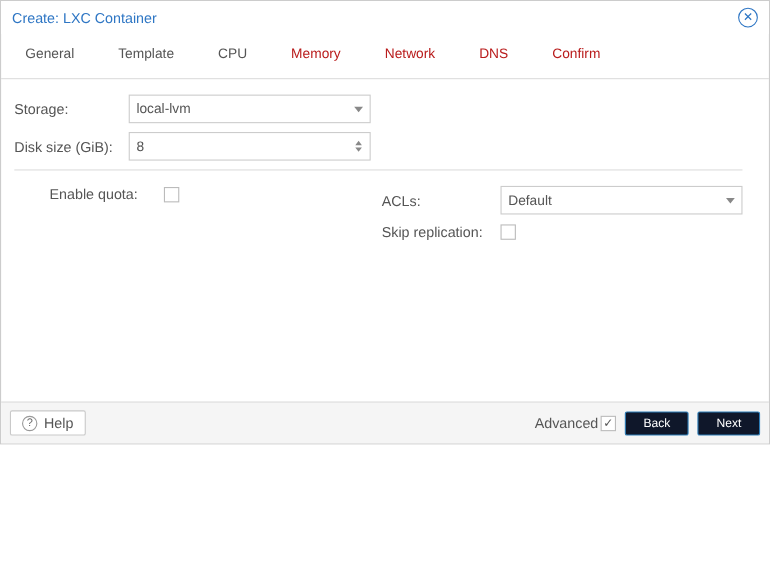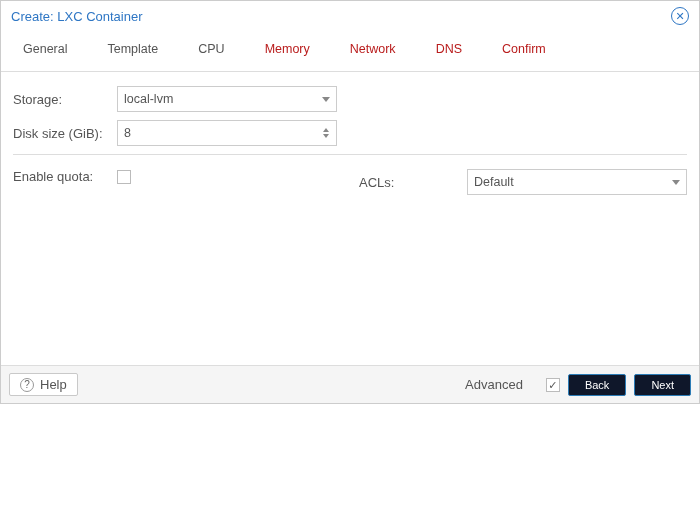--- a/index.html
+++ b/index.html
@@ -8,24 +8,24 @@
 
   .titlebar { display: flex; align-items: center; justify-content: space-between; padding: 6px 10px; background: #fff; }
   .title { color: #2e76c4; font-size: 13px; }
   .close-btn { width: 18px; height: 18px; border: 1.2px solid #2e76c4; border-radius: 50%; display: flex; align-items: center; justify-content: center; color: #2e76c4; font-size: 11px; line-height: 1; cursor: pointer; }
 
   .tabs { display: flex; gap: 12px; padding: 6px 8px 10px 8px; border-bottom: 1px solid #ddd; align-items: center; }
   .tab { padding: 5px 14px; color: #555; cursor: pointer; border-radius: 3px; font-size: 12.5px; }
   .tab.active { background: #3892d4; color: #fff; }
   .tab.disabled { color: #b91c1c; cursor: default; }
 
-  .body { flex: 1; padding: 14px 12px 12px 12px; overflow: auto; }
+  .body { flex: 1; padding: 14px 24px 12px 12px; overflow: auto; }
   .row { display: flex; align-items: center; margin-bottom: 8px; }
   .two-col { display: flex; gap: 40px; }
-  .col { flex: 1; }
+  .col { flex: 1; margin-left: 32px; }
   .label { width: 104px; color: #555; }
   .label-wide { width: 108px; color: #555; }
 
   .field-wrap { position: relative; width: 220px; }
   .text-field { width: 100%; height: 26px; border: 1px solid #ccc; padding: 3px 22px 3px 6px; font-size: 12.5px; color: #555; background: #fff; }
 
   .dd-trigger { position: absolute; right: 0; top: 0; width: 22px; height: 26px; display: flex; align-items: center; justify-content: center; cursor: pointer; }
   .chevron-down { width: 0; height: 0; border-left: 4px solid transparent; border-right: 4px solid transparent; border-top: 5px solid #888; }
 
   .spinner-trigger { position: absolute; right: 0; top: 0; width: 22px; height: 26px; display: flex; flex-direction: column; align-items: center; justify-content: center; gap: 2px; cursor: pointer; }
@@ -34,21 +34,21 @@
 
   .hr { border: none; border-top: 1px solid #ddd; margin: 6px 0 14px 0; }
 
   .checkbox { width: 14px; height: 14px; border: 1px solid #bbb; background: #fff; cursor: pointer; }
   .checkbox.checked::after { content: "✓"; display: block; font-size: 11px; line-height: 12px; text-align: center; color: #555; }
 
   .footer { height: 38px; background: #f5f5f5; border-top: 1px solid #ddd; display: flex; align-items: center; padding: 0 8px; gap: 8px; }
   .footer-spacer { flex: 1; }
   .help-btn { display: flex; align-items: center; gap: 6px; border: 1px solid #c9c9c9; background: #fff; padding: 3px 10px; border-radius: 2px; cursor: pointer; color: #555; }
   .q-icon { width: 14px; height: 14px; border: 1px solid #999; border-radius: 50%; display: flex; align-items: center; justify-content: center; font-size: 10px; color: #666; }
-  .adv { display: flex; align-items: center; gap: 23px; color: #555; }
+  .adv { display: flex; align-items: center; gap: 2px; color: #555; }
   .btn { background: #0f172a; color: #fff; border: 1px solid #2c7cb6; border-radius: 2px; padding: 4px 16px; cursor: pointer; font-size: 11px; }
 </style>
 </head>
 <body>
 
 <div class="window">
 
   <div class="titlebar">
     <span class="title">Create: LXC Container</span>
     <span class="close-btn">
@@ -101,20 +101,24 @@
       <div class="col">
         <div class="row">
           <span class="label-wide">ACLs:</span>
           <div class="field-wrap">
             <input class="text-field" value="Default" style="">
             <span class="dd-trigger">
               <span class="chevron-down"></span>
             </span>
           </div>
         </div>
+        <div class="row">
+          <span class="label-wide">Skip replication:</span>
+          <span class="checkbox"></span>
+        </div>
       </div>
     </div>
 
   </div>
 
   <div class="footer">
     <span class="help-btn">
       <span class="q-icon">?</span>
       <span>Help</span>
     </span>

